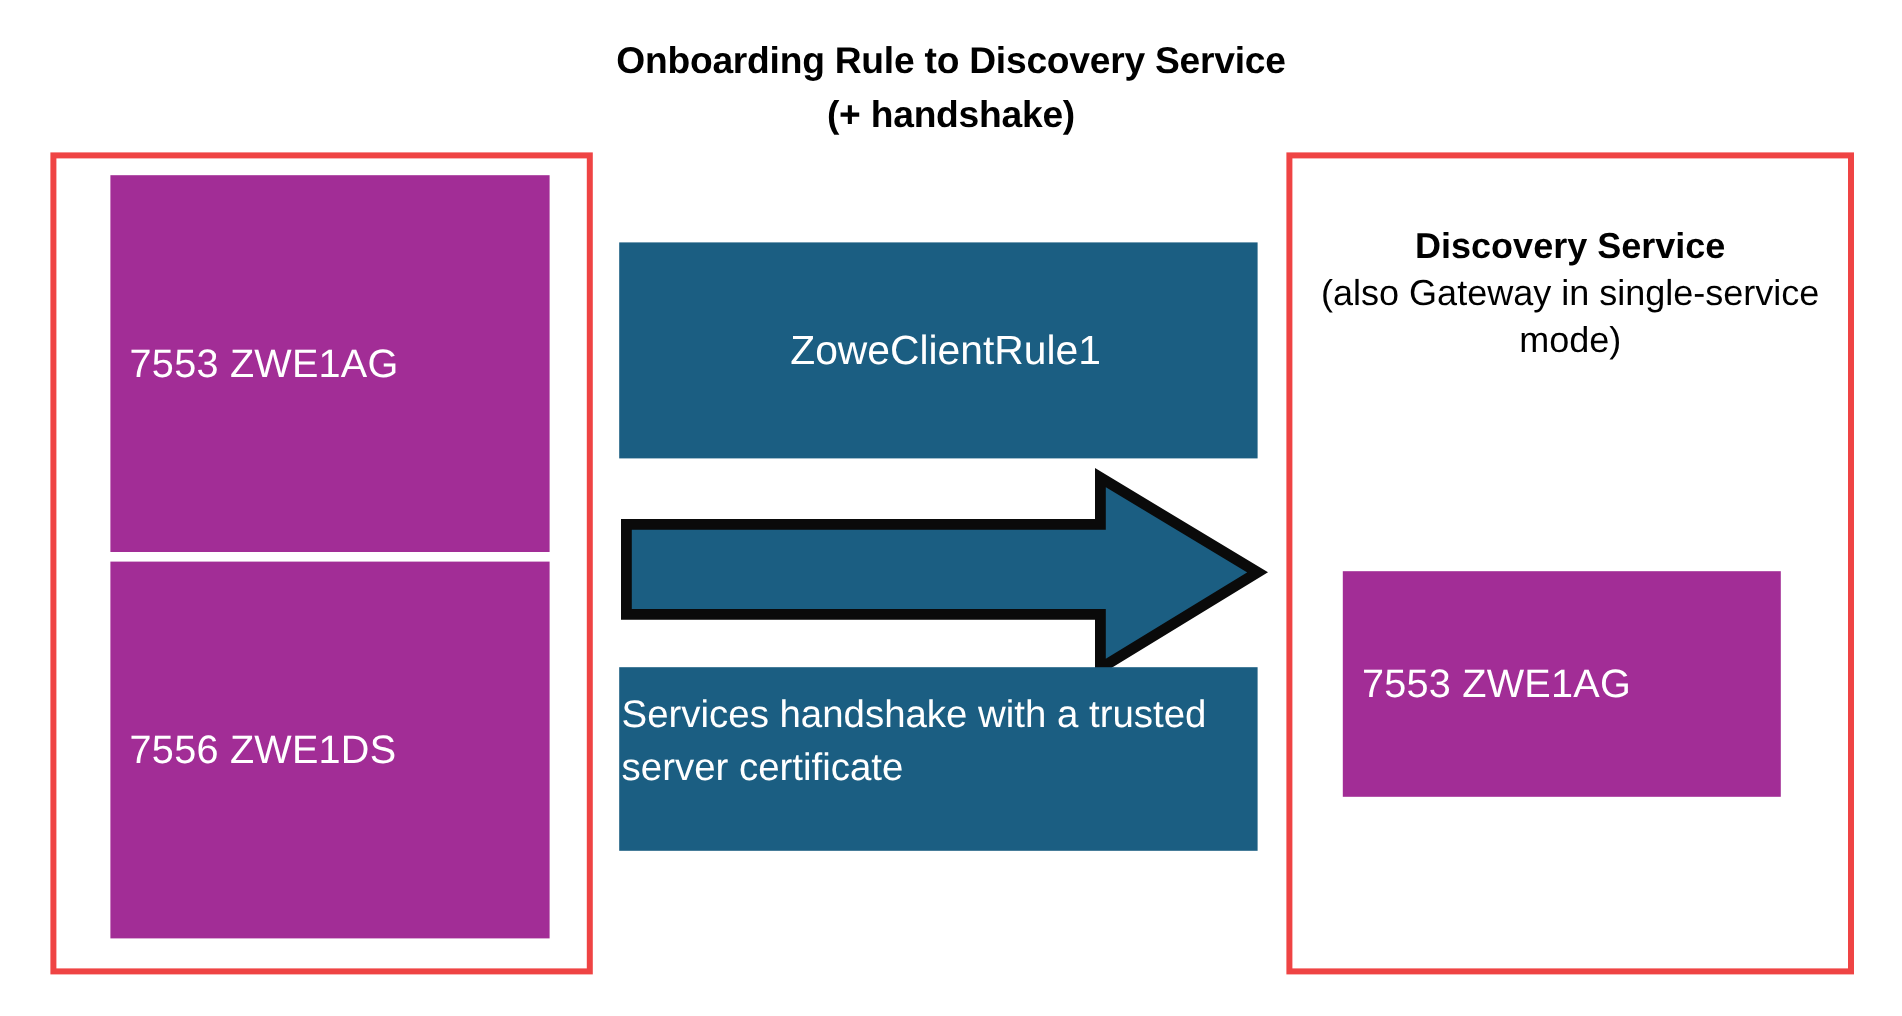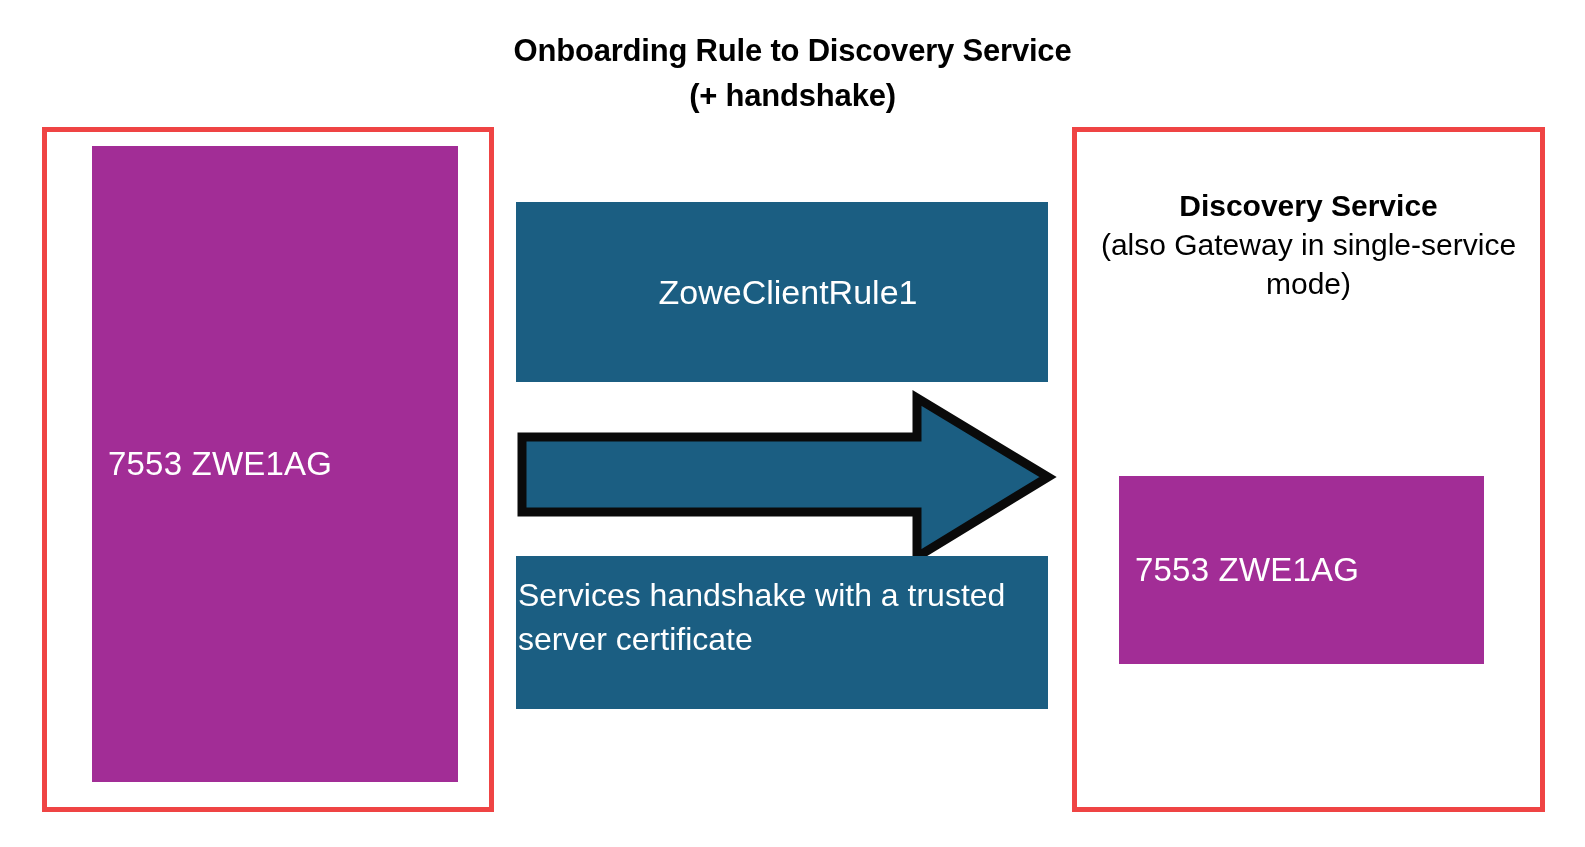--- a/index.html
+++ b/index.html
@@ -163,20 +163,23 @@
   <div class="title-block">
     <span>Onboarding Rule to Discovery Service</span>
     <span class="title-line-2">(+ handshake)</span>
   </div>
 
   <div class="panel" id="left-panel">
     <div id="service-list">
       <div class="service-chip">
         <span>7553 ZWE1AG</span>
       </div>
+      <div class="service-chip">
+        <span>7556 ZWE1DS</span>
+      </div>
     </div>
   </div>
 
   <div class="teal-box" id="rule-box">
     <span>ZoweClientRule1</span>
   </div>
 
   <svg id="flow-arrow" viewBox="0 0 560 185" aria-hidden="true">
     <polygon points="17,52 412,52 412,13 543,92 412,172 412,127 17,127" fill="#1b5e82" stroke="#0a0a0a" stroke-width="9" stroke-linejoin="miter"></polygon>
   </svg>

